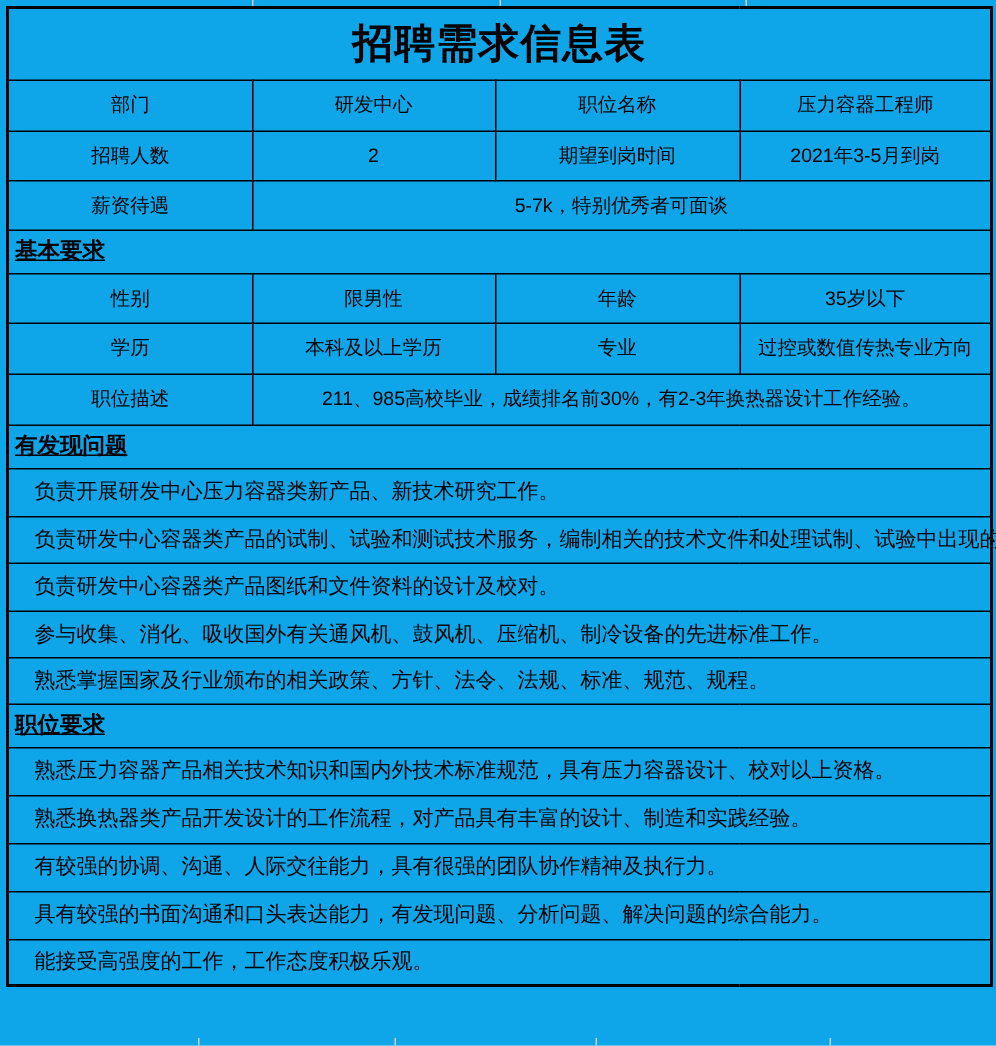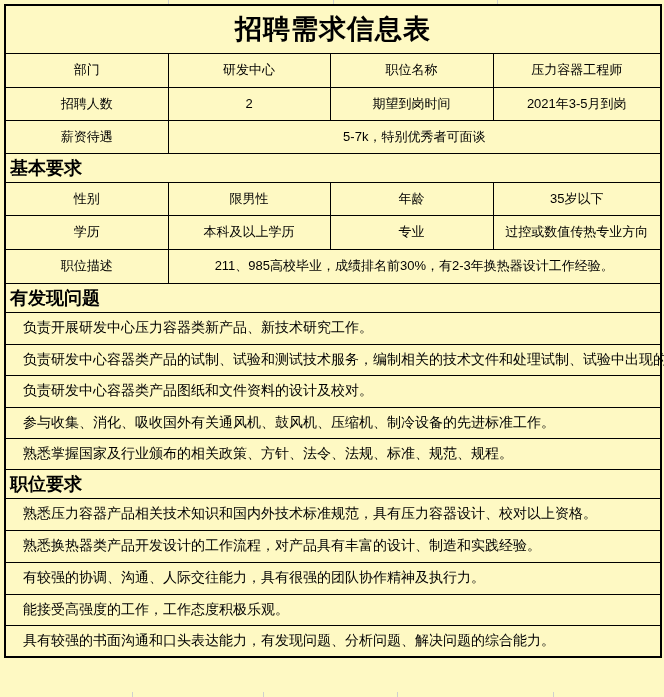--- a/index.html
+++ b/index.html
@@ -4,21 +4,21 @@
 <style>
   * { box-sizing: border-box; }
   html, body { margin: 0; padding: 0; }
   body {
     width: 664px; height: 697px;
     overflow: hidden;
     background: #ffffff;
     font-family: "Liberation Sans", "DejaVu Sans", sans-serif;
     color: #000;
   }
-  .sheet { position: relative; width: 664px; height: 697px; background: #fef9c3; }
+  .sheet { position: relative; width: 664px; height: 697px; background: #0ea5e9; }
 
   
   .tick { position: absolute; width: 1px; background: #cfcfcf; }
   .tick.top { top: 0; height: 4px; }
   .tick.bottom { top: 692px; height: 5px; }
 
   table.req-table {
     position: absolute; left: 4px; top: 4px;
     width: 656px;
     border-collapse: collapse;
@@ -39,21 +39,22 @@
     font-size: 27px;
     font-weight: bold;
     letter-spacing: 1px;
   }
   tr.r-info td { height: 33px; }
   tr.r-section td {
     height: 29px;
     text-align: left;
     font-weight: bold;
     padding-left: 4px;
-    font-size: 18px;
+    font-size: 15px;
+    text-decoration: underline;
   }
   tr.r-long td {
     height: 31px;
     text-align: left;
     padding-left: 17px;
     font-size: 14px;
   }
 </style>
 </head>
 <body>
@@ -145,25 +146,25 @@
 
     <tr class="r-long" style="height:32px">
       <td colspan="4">熟悉压力容器产品相关技术知识和国内外技术标准规范，具有压力容器设计、校对以上资格。</td>
     </tr>
     <tr class="r-long" style="height:32px">
       <td colspan="4">熟悉换热器类产品开发设计的工作流程，对产品具有丰富的设计、制造和实践经验。</td>
     </tr>
     <tr class="r-long" style="height:32px">
       <td colspan="4">有较强的协调、沟通、人际交往能力，具有很强的团队协作精神及执行力。</td>
     </tr>
+    <tr class="r-long" style="height:32px">
+      <td colspan="4">具有较强的书面沟通和口头表达能力，有发现问题、分析问题、解决问题的综合能力。</td>
+    </tr>
     <tr class="r-long">
       <td colspan="4">能接受高强度的工作，工作态度积极乐观。</td>
-    </tr>
-    <tr class="r-long" style="height:32px">
-      <td colspan="4">具有较强的书面沟通和口头表达能力，有发现问题、分析问题、解决问题的综合能力。</td>
     </tr>
   </tbody>
     </table>
 
   <div class="tick bottom" style="left:132px"></div>
   <div class="tick bottom" style="left:263px"></div>
   <div class="tick bottom" style="left:397px"></div>
   <div class="tick bottom" style="left:553px"></div>
 
 </div>

